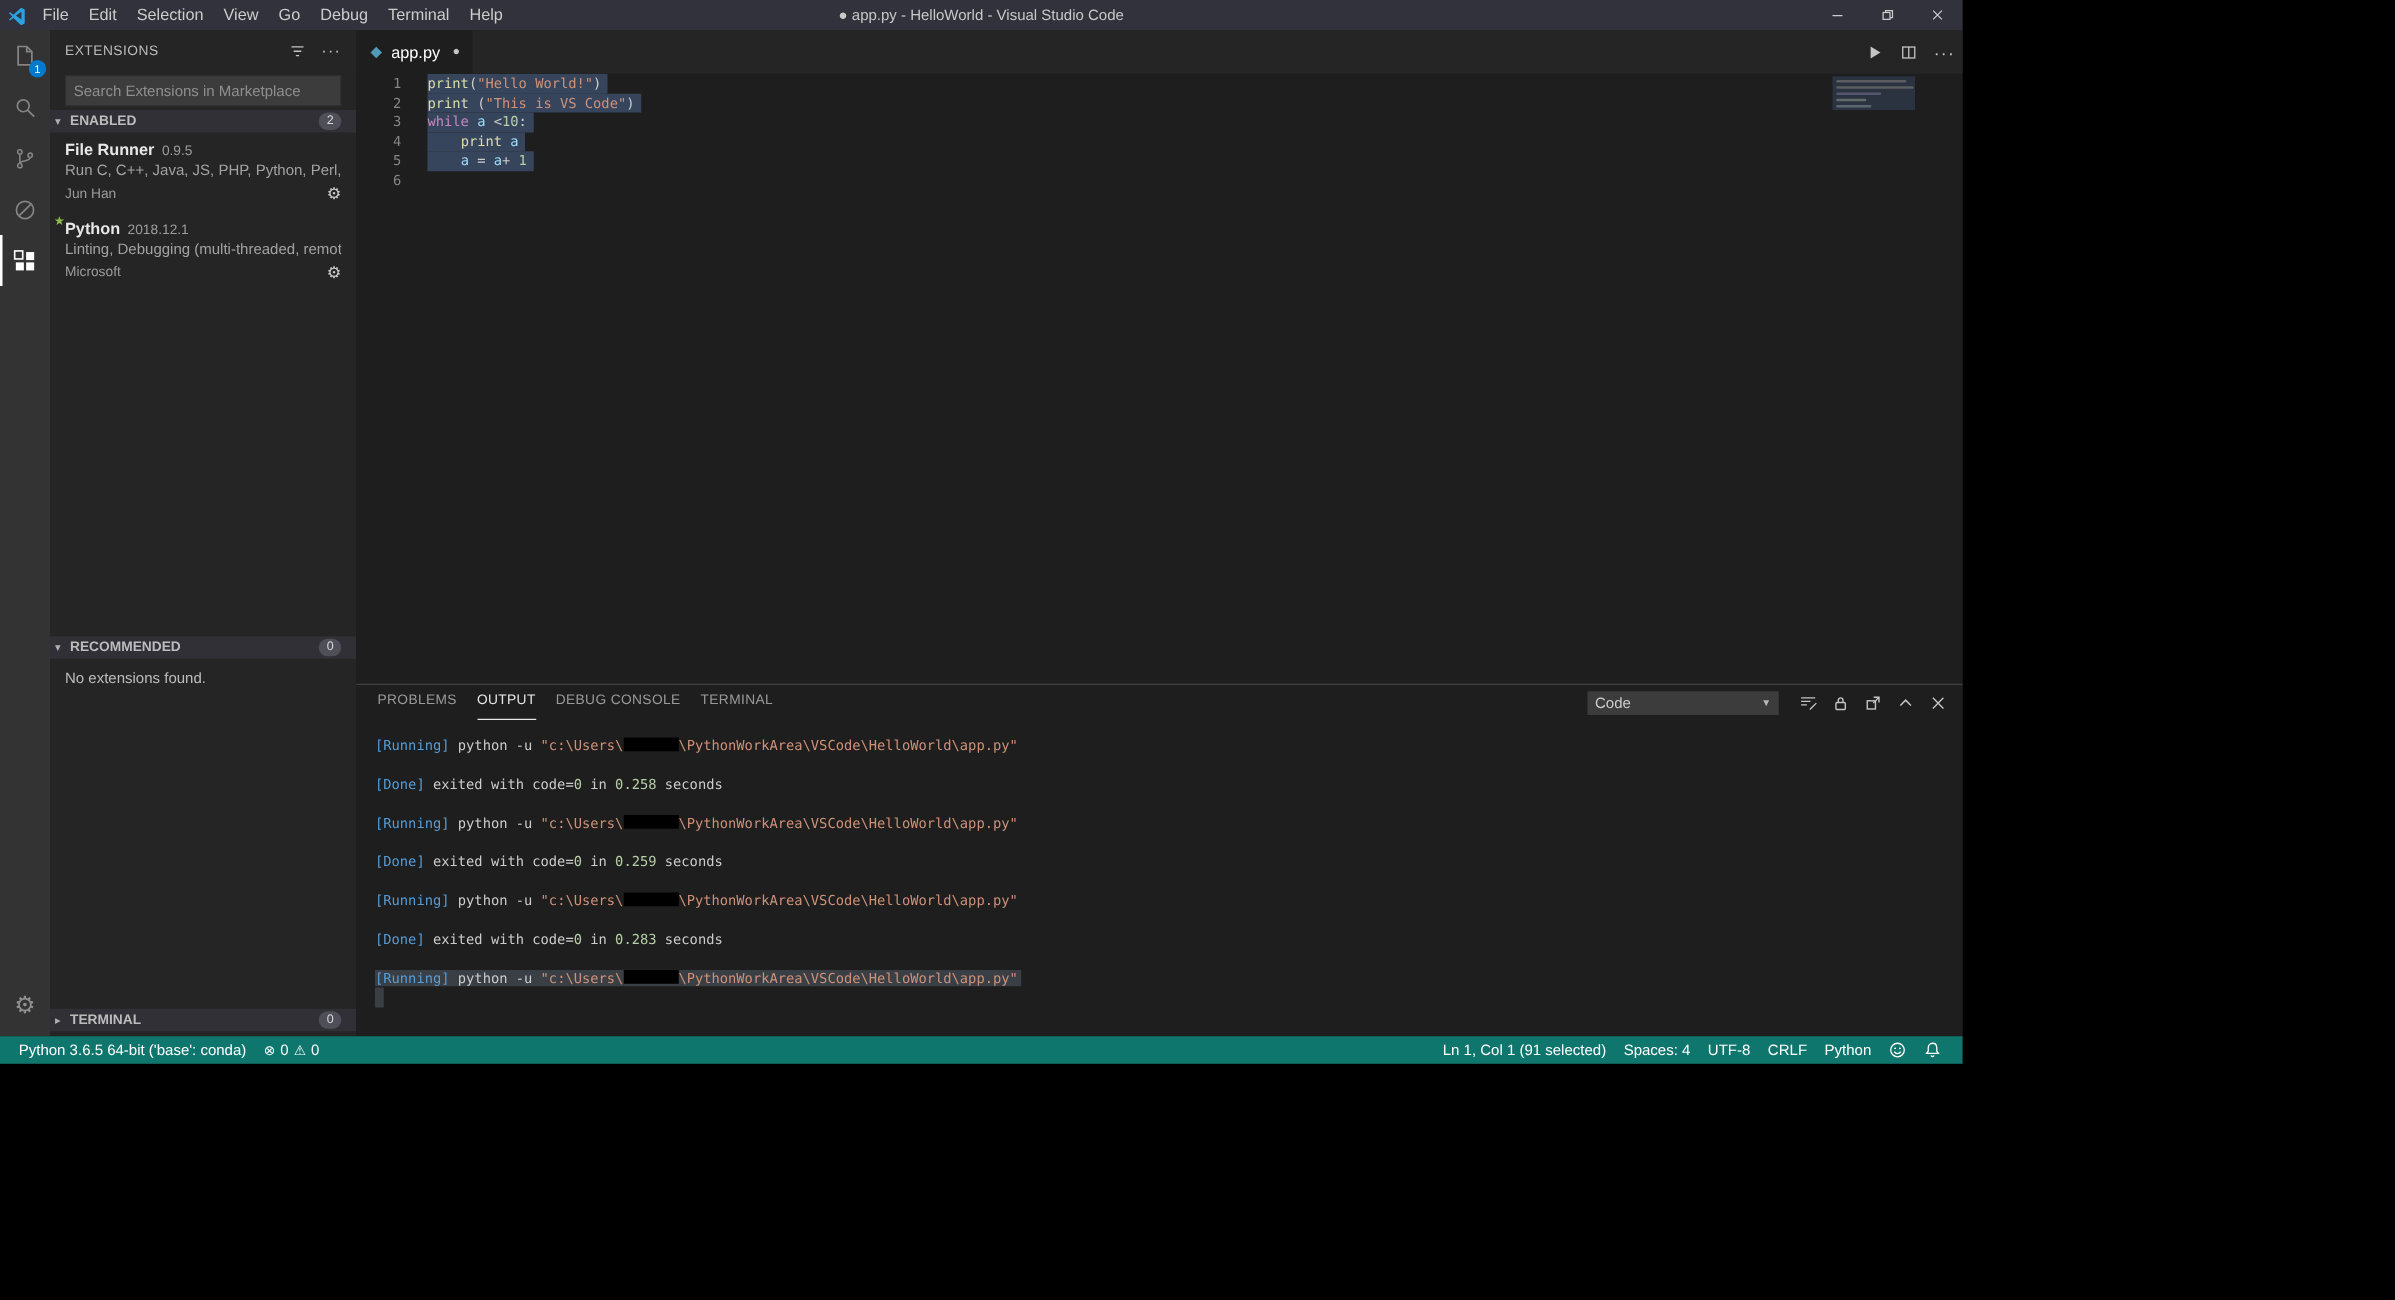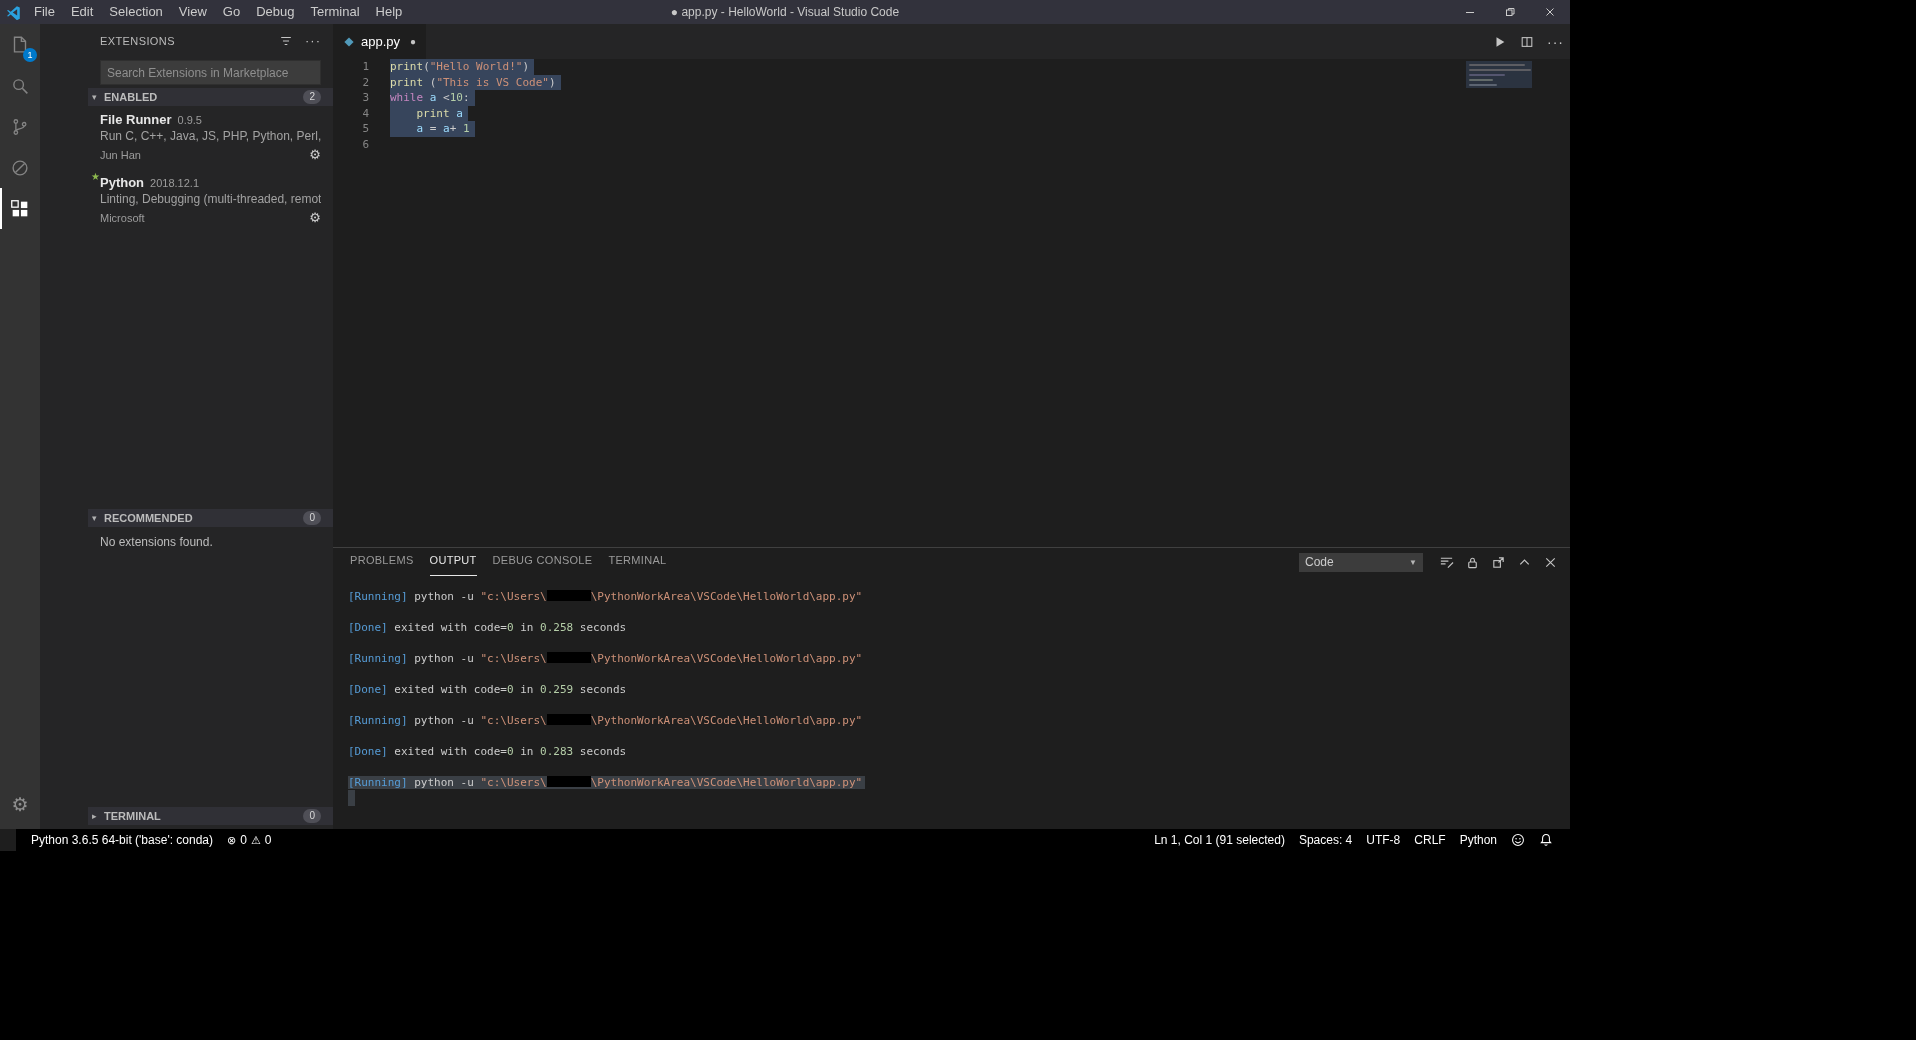--- a/index.html
+++ b/index.html
@@ -21,21 +21,21 @@
 
   
   .activitybar{width:40px;background:#333333;display:flex;flex-direction:column;align-items:stretch;flex:none;}
   .ab-item{height:41px;display:flex;align-items:center;justify-content:center;position:relative;cursor:pointer;}
   .ab-item.active{box-shadow:inset 2px 0 0 #ffffff;}
   .ab-badge{position:absolute;right:3px;bottom:3px;background:#007acc;color:#fff;font-size:9px;min-width:14px;height:14px;border-radius:8px;display:flex;align-items:center;justify-content:center;}
   .ab-spacer{flex:1;}
   .ab-gear{height:40px;display:flex;align-items:center;justify-content:center;font-size:19px;color:#8f8f8f;cursor:pointer;margin-bottom:5px;}
 
   
-  .sidebar{width:245px;background:#252526;display:flex;flex-direction:column;flex:none;padding-left:48px;}
+  .sidebar{width:245px;background:#252526;display:flex;flex-direction:column;flex:none;}
   .sidebar-header{height:34px;display:flex;align-items:center;padding:0 12px;flex:none;}
   .sidebar-title{font-size:11px;color:#bbbbbb;letter-spacing:.4px;}
   .hicons{margin-left:auto;display:flex;gap:12px;align-items:center;color:#c5c5c5;}
   .hicons .more{font-size:13px;letter-spacing:1px;cursor:pointer;line-height:10px;}
   .search-box{margin:2px 12px 0 12px;height:25px;background:#3c3c3c;border:1px solid #2f2f2f;box-sizing:border-box;flex:none;}
   .search-box input{width:100%;height:100%;background:transparent;border:0;outline:none;color:#cccccc;font-size:12px;padding:0 6px;box-sizing:border-box;font-family:"Liberation Sans",sans-serif;}
   .search-box input::placeholder{color:#8f8f8f;}
   .section-header{display:flex;align-items:center;height:18px;margin-top:3px;padding:0 12px 0 4px;font-size:11px;font-weight:bold;color:#bcbcbc;background:#303036;cursor:pointer;flex:none;}
   .twisty{font-size:9px;width:12px;color:#b0b0b0;font-weight:normal;}
   .badge{margin-left:auto;background:#4f4f57;color:#d9d9d9;font-size:10px;font-weight:normal;border-radius:10px;padding:0 6px;height:14px;line-height:14px;}
@@ -79,32 +79,32 @@
   .minimap{position:absolute;top:2px;right:12px;width:92px;height:130px;cursor:pointer;}
   .mm-sel{position:absolute;left:0;top:0;width:66px;height:27px;background:rgba(55,69,92,.55);}
   .mm-line{height:2px;margin:3px 0 0 3px;border-radius:1px;}
 
   
   .panel{flex:1;border-top:1px solid rgba(128,128,128,.35);display:flex;flex-direction:column;min-height:0;}
   .panel-header{height:28px;display:flex;align-items:center;padding-left:17px;flex:none;}
   .panel-tab{font-size:11px;letter-spacing:.3px;color:#9a9a9a;margin-right:16px;height:27px;line-height:25px;cursor:pointer;border-bottom:1px solid transparent;}
   .panel-tab.active{color:#e7e7e7;border-bottom-color:#e7e7e7;}
   .panel-actions{margin-left:auto;display:flex;align-items:center;gap:11px;padding-right:12px;}
-  .channel-select{width:124px;height:19px;background:#3c3c3c;color:#cccccc;font-size:12px;display:flex;align-items:center;justify-content:space-between;padding:0 6px;box-sizing:border-box;cursor:pointer;margin-right:5px;}
+  .channel-select{width:153px;height:19px;background:#3c3c3c;color:#cccccc;font-size:12px;display:flex;align-items:center;justify-content:space-between;padding:0 6px;box-sizing:border-box;cursor:pointer;margin-right:5px;}
   .dd-arrow{font-size:8px;color:#b6b6b6;}
   .pa-btn{display:flex;align-items:center;cursor:pointer;}
 
   .panel-content{flex:1;overflow:hidden;}
   .output{height:100%;box-sizing:border-box;display:flex;flex-direction:column;justify-content:flex-end;padding:0 0 8px 15px;cursor:text;}
   .out-line{height:15.5px;line-height:15.5px;white-space:pre;font-family:"DejaVu Sans Mono",monospace;font-size:11px;flex:none;}
   .out-line.sel .ol-text{background:#3a3f45;padding-right:3px;}
   .sel-strip{display:inline-block;width:7px;height:15.5px;background:#3a3f45;}
 
   
-  .statusbar{position:absolute;left:16px;right:0;bottom:0;height:22px;background:#000000;display:flex;align-items:flex-end;color:#ffffff;font-size:12px;}
+  .statusbar{position:absolute;left:0;right:0;bottom:0;height:22px;background:#0f766e;display:flex;align-items:flex-end;color:#ffffff;font-size:12px;}
   .sb-left{display:flex;align-items:center;padding-left:8px;}
   .sb-right{margin-left:auto;display:flex;align-items:center;padding-right:10px;}
   .sb-item{padding:0 7px;height:22px;display:flex;align-items:center;gap:4px;cursor:pointer;white-space:nowrap;}
   .sb-ico{font-size:11px;}
   svg{display:block;}
 </style>
 </head>
 <body>
 
 <div class="screen">

